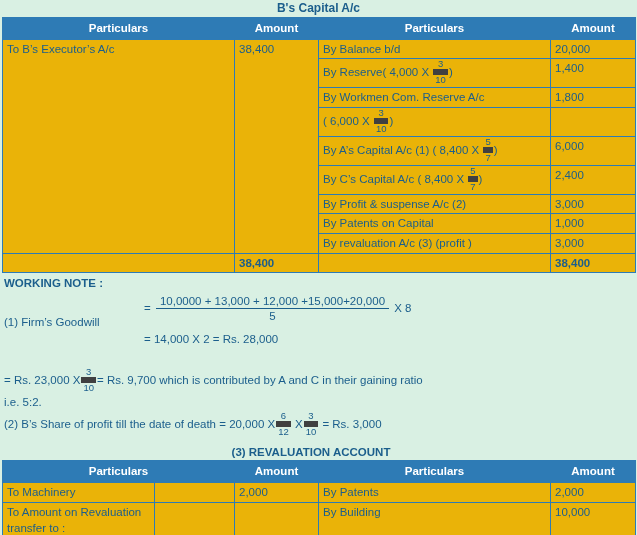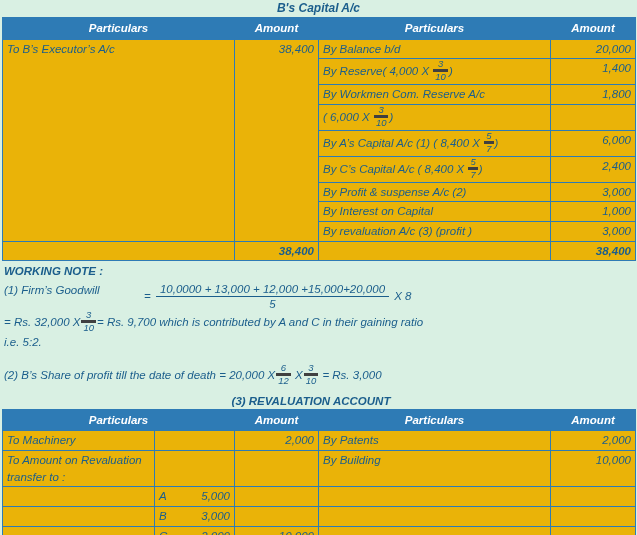--- a/index.html
+++ b/index.html
@@ -13,21 +13,20 @@
     font-family: "Liberation Sans", sans-serif;
     font-size: 11.5px;
     color: #1b5e8c;
     overflow: hidden;
   }
   .page {
     position: relative;
     width: 637px;
     height: 418px;
     box-sizing: border-box;
-    font-style: italic;
   }
 
   
   table.acct {
     border-collapse: collapse;
     width: 633px;
     margin: 0 2px;
     table-layout: fixed;
     padding-left: 12px;
   }
@@ -41,21 +40,21 @@
   }
   table.acct th {
     background: #2e7bb5;
     color: #ffffff;
     text-align: center;
     font-weight: bold;
     padding: 2px 4px;
     font-size: 11.5px;
   }
   .cell-white { background: #eab308; }
-  .num { text-align: right; }
+  .num { text-align: left; }
   .rowline { height: 15.5px; }
 
   .title-bar {
     text-align: center;
     font-weight: bold;
     color: #1b5e8c;
     font-size: 12px;
     padding: 1px 0 2px 0;
   }
 
@@ -66,32 +65,32 @@
     display: inline-block;
     vertical-align: middle;
     text-align: center;
     font-size: 9.5px;
     line-height: 1.05;
     margin: 0 1px;
     position: relative;
     top: -1px;
   }
   .frac .n { display: block; padding: 0 2px; }
-  .frac .d { display: block; border-top: 3px solid #404040; padding: 0 2px; }
+  .frac .d { display: block; border-top: 6px solid #404040; padding: 0 2px; }
 
   
   .wn {
     margin: 2px 4px 0 4px;
     color: #1b5e8c;
     font-size: 11.5px;
     line-height: 1.5;
   }
   .wn .hd { font-weight: bold; }
   .wn-row { display: flex; align-items: flex-start; }
-  .wn-lab { flex: 0 0 auto; white-space: nowrap; }
+  .wn-lab { flex: 0 0 auto; white-space: nowrap; margin-top: 20px; }
   .wn-val { flex: 1 1 auto; }
 
   .frac-long {
     display: inline-block;
     text-align: center;
     vertical-align: middle;
     font-size: 11.5px;
     line-height: 1.25;
     margin: 0 2px;
   }
@@ -193,21 +192,21 @@
         <td class="cell-white rowline">
           <span>By Profit &amp; suspense A/c (2)</span>
         </td>
         <td class="cell-white num rowline">
           <span>3,000</span>
         </td>
       </tr>
 
       <tr>
         <td class="cell-white rowline">
-          <span>By Interest on Capital</span>
+          <span>By Patents on Capital</span>
         </td>
         <td class="cell-white num rowline">
           <span>1,000</span>
         </td>
       </tr>
 
       <tr>
         <td class="cell-white rowline">
           <span>By revaluation A/c (3) (profit )</span>
         </td>
@@ -233,31 +232,35 @@
       <div class="wn-val">
         <span>=</span>
         <span class="frac-long">
           <span class="n">10,0000 + 13,000 + 12,000 +15,000+20,000</span>
           <span class="d">5</span>
         </span>
         <span>X 8</span>
       </div>
     </div>
 
+    <div class="wn-row">
+      <div class="wn-lab" style="width:140px">&nbsp;</div>
+      <div class="wn-val">= 14,000  X 2 = Rs. 28,000</div>
+    </div>
 
     <div class="wn-row">
       <div class="wn-val">
         <span>=</span>
-        <span>Rs.  32,000 X</span><span class="frac"><span class="n">3</span><span class="d">10</span></span><span>= Rs. 9,700 which is contributed by A and C in their gaining ratio</span>
+        <span>Rs.  23,000 X</span><span class="frac"><span class="n">3</span><span class="d">10</span></span><span>= Rs. 9,700 which is contributed by A and C in their gaining ratio</span>
       </div>
     </div>
 
     <div>i.e. 5:2.</div>
 
-    <div style="margin-top:12px;">
+    <div style="margin-top:1px;">
       <span>(2) B’s Share of profit till the date of death = 20,000 X</span><span class="frac"><span class="n">6</span><span class="d">12</span></span>
       <span>X</span><span class="frac"><span class="n">3</span><span class="d">10</span></span>
       <span>= Rs. 3,000</span>
     </div>
   </div>
 
   <div class="sec-title">(3) REVALUATION ACCOUNT</div>
 
   <table class="acct">
     <colgroup>

